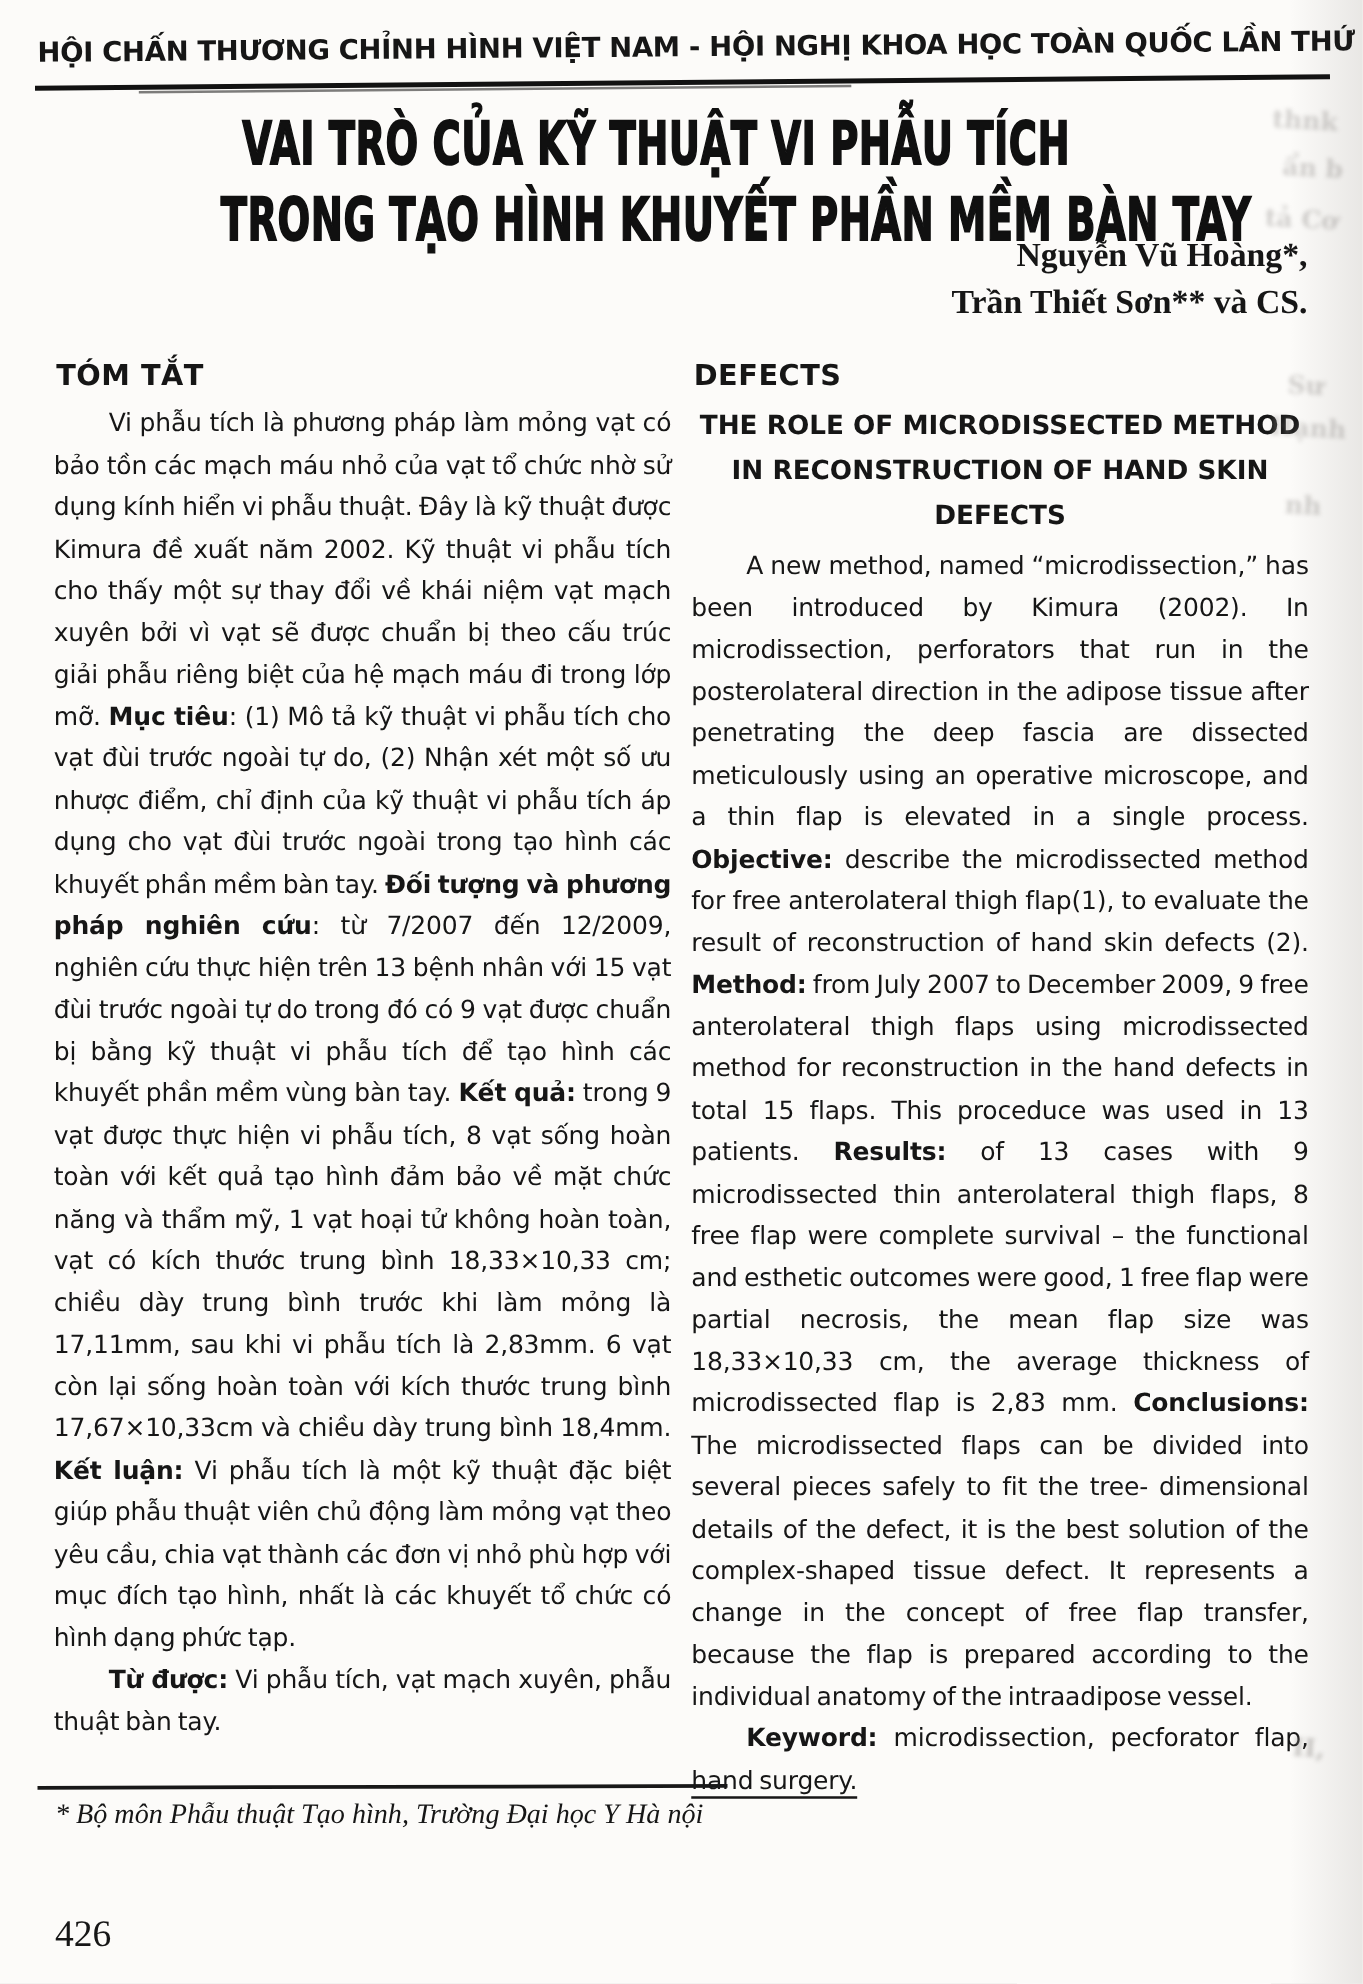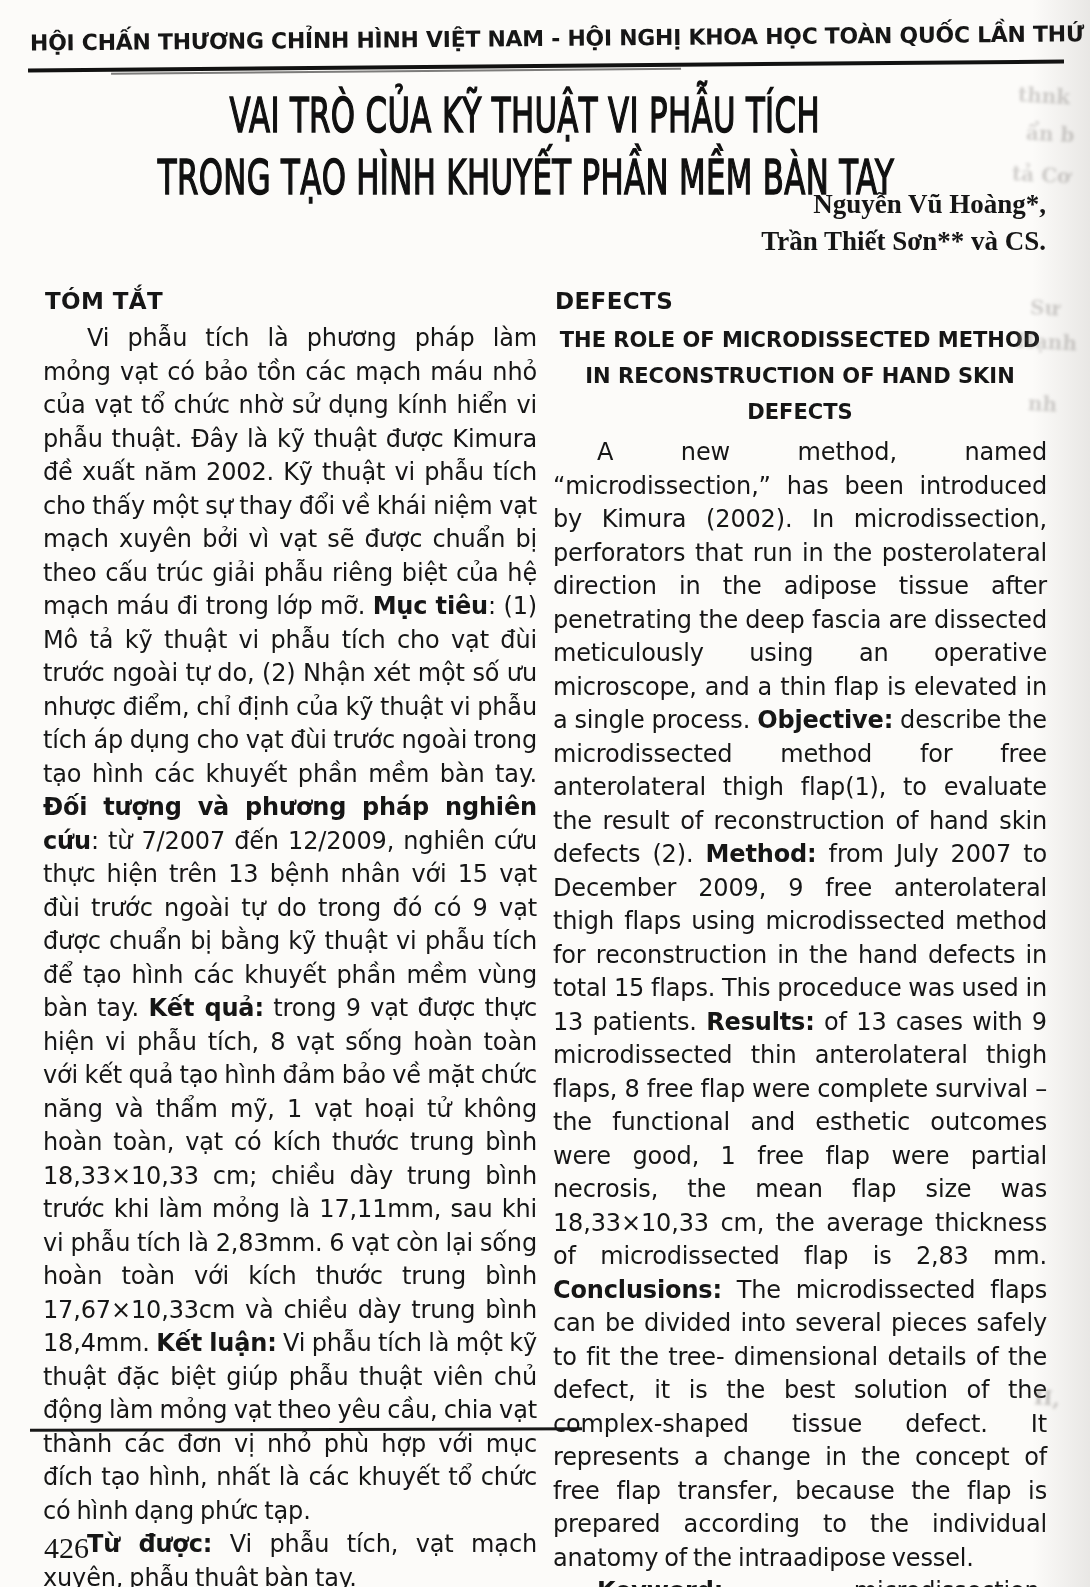--- a/index.html
+++ b/index.html
@@ -29,21 +29,21 @@
     position:absolute;top:64px;left:28px;right:26px;height:3.5px;
     background:#121212;transform:rotate(-0.5deg);
   }
   .head-rule::after{
     content:"";position:absolute;left:8%;top:5px;width:55%;height:1.5px;
     background:rgba(20,20,20,.55);
   }
   
   .title-block{
     position:absolute;top:90px;left:0;right:40px;text-align:center;
-    font-weight:400;line-height:52px;color:#101010;
+    font-weight:700;line-height:52px;color:#101010;
   }
   .title-line{
     display:inline-block;font-size:44px;letter-spacing:0.5px;
     transform:scale(0.70,1.08);transform-origin:center;
     -webkit-text-stroke:1.4px #101010;
     white-space:nowrap;
   }
   
   .authors{
     position:absolute;top:186px;right:44px;
@@ -59,21 +59,21 @@
   .col{flex:1 1 0;min-width:0;}
   .abs-heading{
     font-size:23px;font-weight:700;letter-spacing:0.4px;
     margin:0 0 8px 2px;
   }
   .en-subtitle{
     font-size:21px;font-weight:700;text-align:center;
     line-height:36px;margin:0 4px 6px 4px;
   }
   .body-par{
-    font-size:24px;line-height:33.5px;
+    font-size:20px;line-height:33.5px;
     text-align:justify;
     word-spacing:-1.5px;letter-spacing:-0.15px;
     margin:0;
     text-indent:44px;
   }
   .body-par + .body-par{margin-top:0;}
   .rb{font-weight:700;}
   .ru{text-decoration:underline;text-decoration-thickness:2px;text-underline-offset:6px;}
   
   .footer-area{
@@ -138,20 +138,21 @@
       <div class="en-subtitle">THE ROLE OF MICRODISSECTED METHOD IN RECONSTRUCTION OF HAND SKIN DEFECTS</div>
       <p class="body-par"><span>A new method, named “microdissection,” has been introduced by Kimura (2002). In microdissection, perforators that run in the posterolateral direction in the adipose tissue after penetrating the deep fascia are dissected meticulously using an operative microscope, and a thin flap is elevated in a single process. </span><span class="rb">Objective:</span><span> describe the microdissected method for free anterolateral thigh flap(1), to evaluate the result of reconstruction of hand skin defects (2). </span><span class="rb">Method:</span><span> from July 2007 to December 2009, 9 free anterolateral thigh flaps using microdissected method for reconstruction in the hand defects in total 15 flaps. This proceduce was used in 13 patients. </span><span class="rb">Results:</span><span> of 13 cases with 9 microdissected thin anterolateral thigh flaps, 8 free flap were complete survival – the functional and esthetic outcomes were good, 1 free flap were partial necrosis, the mean flap size was 18,33×10,33 cm, the average thickness of microdissected flap is 2,83 mm. </span><span class="rb">Conclusions:</span><span> The microdissected flaps can be divided into several pieces safely to fit the tree- dimensional details of the defect, it is the best solution of the complex-shaped tissue defect. It represents a change in the concept of free flap transfer, because the flap is prepared according to the individual anatomy of the intraadipose vessel.</span></p>
       <p class="body-par"><span class="rb">Keyword:</span><span> microdissection, pecforator flap, </span><span class="ru">hand surgery.</span></p>
     </div>
 
   </div>
 
   <div class="footer-area">
     <div class="footnote-sep"></div>
     <div class="footnotes">
+      <div>* Bộ môn Phẫu thuật Tạo hình, Trường Đại học Y Hà nội</div>
     </div>
   </div>
 
   <div class="page-number">426</div>
 
   <span class="art a0">thnk</span>
   <span class="art a1">ẩn b</span>
   <span class="art a2">tả Cơ</span>
   <span class="art a3">Sư</span>
   <span class="art a4">Hạnh</span>

